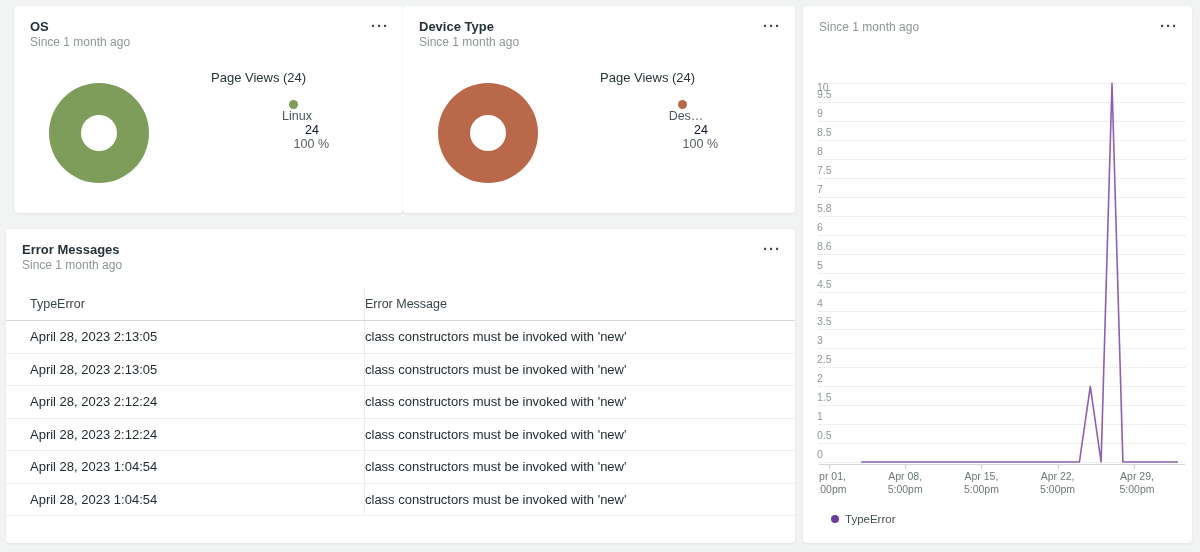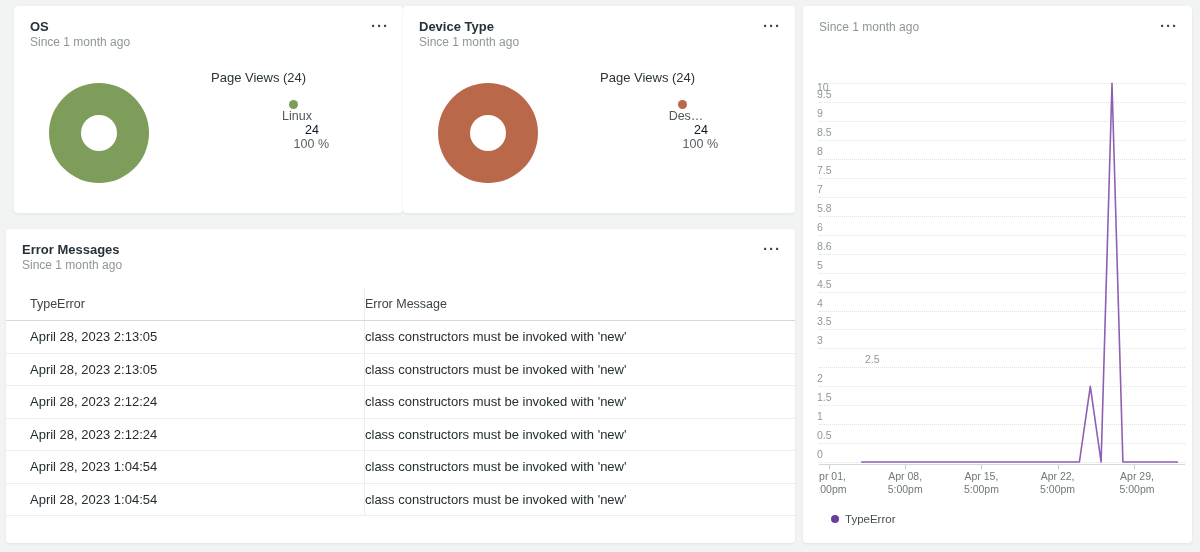--- a/index.html
+++ b/index.html
@@ -153,21 +153,21 @@
           <div class="y-label" style="top: 442px;">0</div>
           <div class="grid-line" style="top: 437.07px;"></div>
           <div class="y-label" style="top: 423.07px;">0.5</div>
           <div class="grid-line" style="top: 418.14px;"></div>
           <div class="y-label" style="top: 404.14px;">1</div>
           <div class="grid-line" style="top: 399.21px;"></div>
           <div class="y-label" style="top: 385.21px;">1.5</div>
           <div class="grid-line" style="top: 380.28px;"></div>
           <div class="y-label" style="top: 366.28px;">2</div>
           <div class="grid-line" style="top: 361.35px;"></div>
-          <div class="y-label" style="top: 347.35px; margin-left: 48px;">2.5</div>
+          <div class="y-label" style="top: 347.35px;">2.5</div>
           <div class="grid-line" style="top: 342.42px;"></div>
           <div class="y-label" style="top: 328.42px;">3</div>
           <div class="grid-line" style="top: 323.49px;"></div>
           <div class="y-label" style="top: 309.49px;">3.5</div>
           <div class="grid-line" style="top: 304.56px;"></div>
           <div class="y-label" style="top: 290.56px;">4</div>
           <div class="grid-line" style="top: 285.63px;"></div>
           <div class="y-label" style="top: 271.63px;">4.5</div>
           <div class="grid-line" style="top: 266.7px;"></div>
           <div class="y-label" style="top: 252.7px;">5</div>

